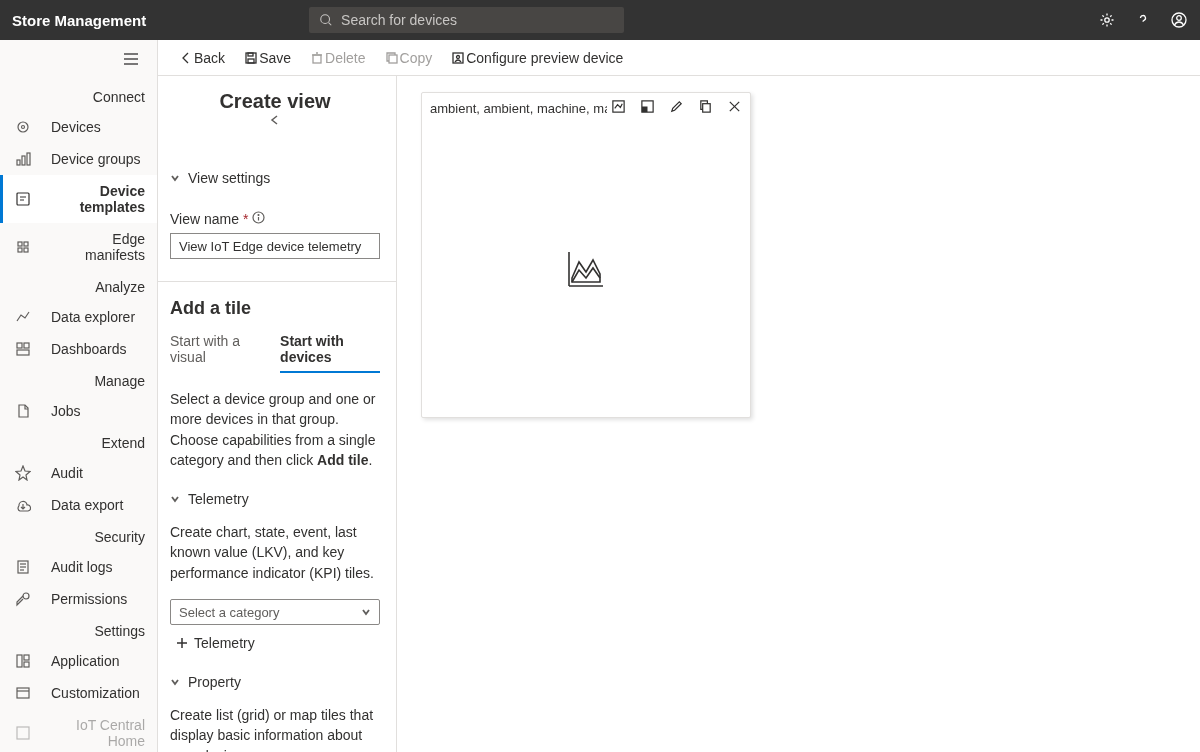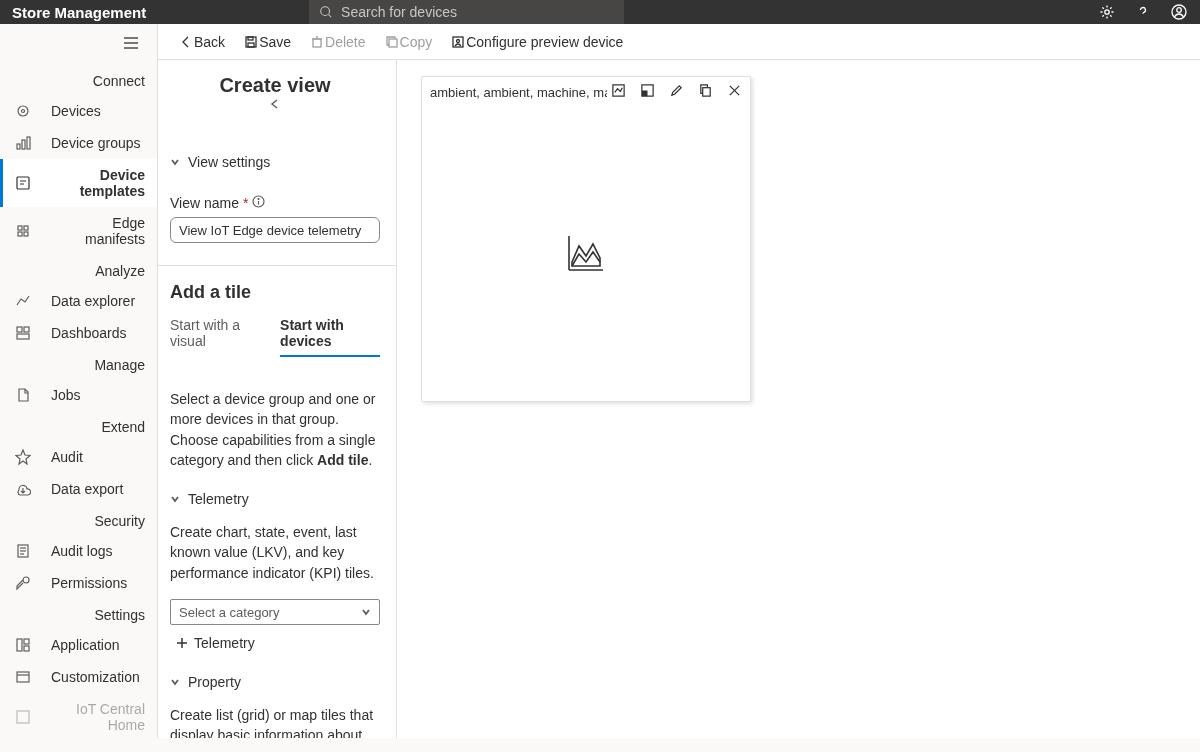--- a/index.html
+++ b/index.html
@@ -11,21 +11,21 @@
       font-family: "Segoe UI", -apple-system, BlinkMacSystemFont, sans-serif;
       font-size: 14px;
       color: #323130;
       background: #faf9f8;
       overflow: hidden;
       height: 752px;
       width: 1200px;
     }
     
     .topbar {
-      height: 24px;
+      height: 40px;
       background: #333333;
       color: #ffffff;
       display: flex;
       align-items: center;
       padding: 0 12px;
     }
     .topbar-title {
       font-weight: 600;
       font-size: 15px;
       flex: 0 0 auto;
@@ -255,41 +255,41 @@
       width: 13px;
       height: 13px;
       stroke: #605e5c;
       fill: none;
       stroke-width: 1.2;
     }
     .text-input {
       width: 100%;
       height: 26px;
       border: 1px solid #8a8886;
-      border-radius: 6px;
+      border-radius: 0;
       padding: 0 8px;
       font-size: 13px;
       color: #323130;
       outline: none;
     }
     .divider {
       border: none;
       border-top: 1px solid #e1dfdd;
       margin: 22px -16px 16px -12px;
     }
     .section-heading {
       font-size: 18px;
       font-weight: 600;
       color: #323130;
       margin-bottom: 14px;
     }
     .tabs {
       display: flex;
       gap: 18px;
-      margin-bottom: 32px;
+      margin-bottom: 16px;
     }
     .tab {
       font-size: 14px;
       color: #605e5c;
       padding-bottom: 6px;
       cursor: pointer;
       border-bottom: 2px solid transparent;
     }
     .tab.active {
       color: #323130;

